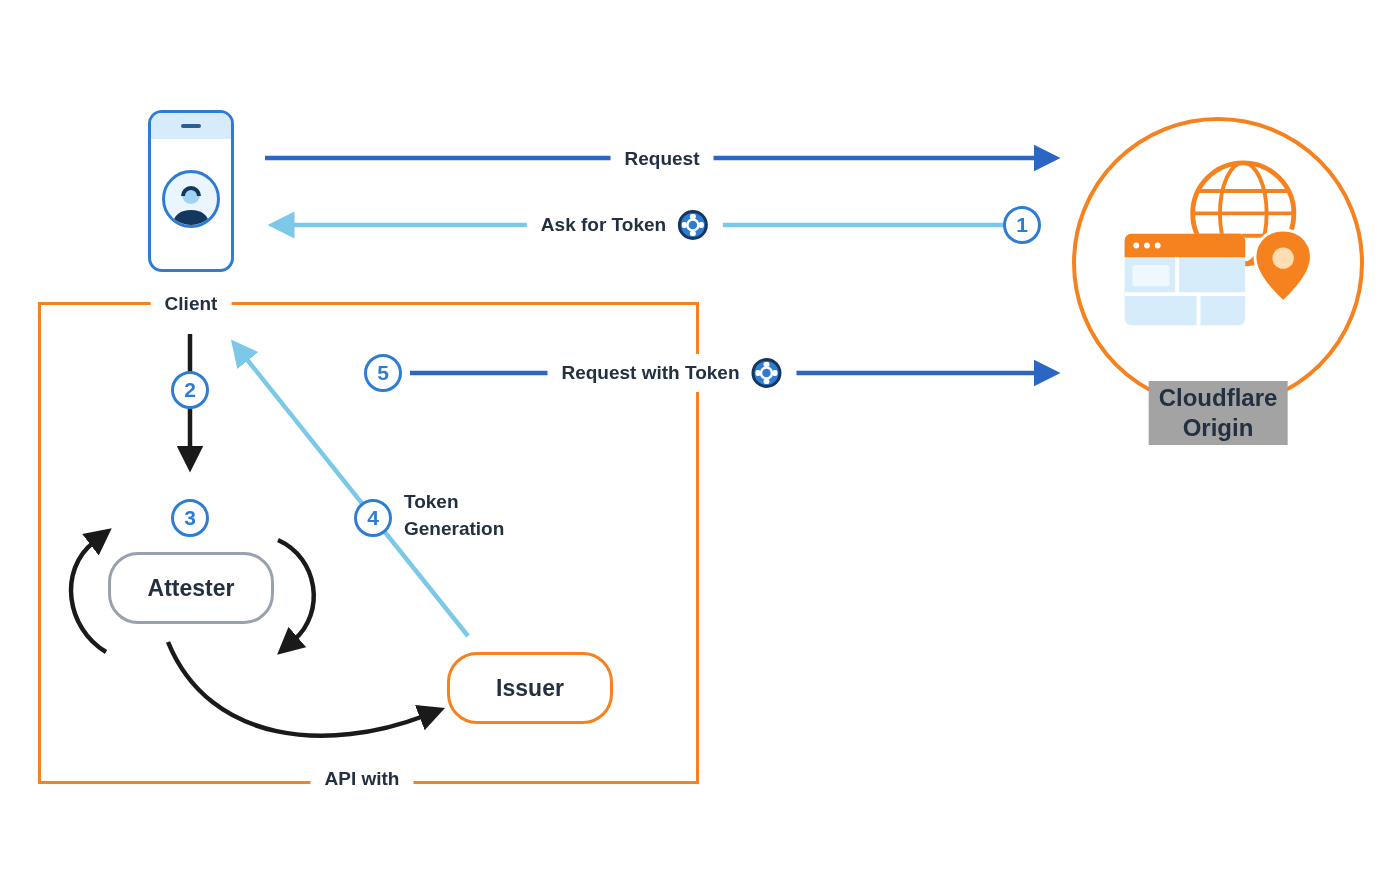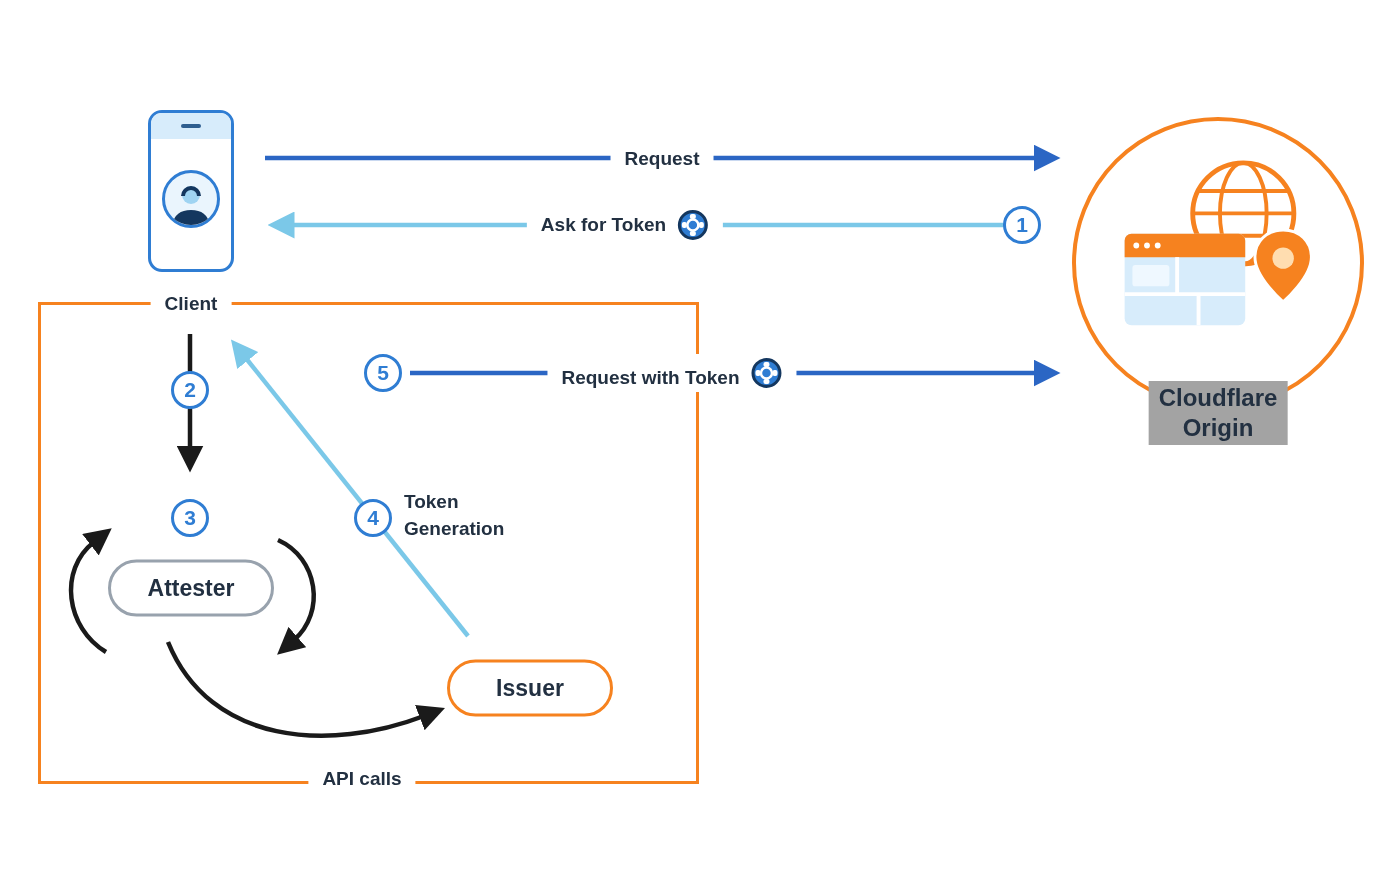--- a/index.html
+++ b/index.html
@@ -19,21 +19,21 @@
     position:absolute;left:38px;top:302px;width:655px;height:476px;
     border:3px solid #F6821F;z-index:1;
   }
   .badge{
     position:absolute;width:38px;height:38px;border-radius:50%;
     border:3px solid #2F7DD3;background:#ffffff;color:#2F7DD3;
     font-weight:bold;font-size:21px;display:flex;align-items:center;justify-content:center;
     z-index:6;box-sizing:border-box;
   }
   .pill{
-    position:absolute;width:166px;height:57px;border-radius:30px;background:#ffffff;
+    position:absolute;width:166px;height:72px;border-radius:30px;background:#ffffff;
     display:flex;align-items:center;justify-content:center;font-weight:bold;font-size:23px;
     color:#223041;z-index:4;box-sizing:border-box;
   }
   .pill.attester{border:3px solid #98A2AD;}
   .pill.issuer{border:3px solid #F6821F;}
   .origin-circle{
     position:absolute;left:1072px;top:117px;width:292px;height:292px;border-radius:50%;
     border:4px solid #F6821F;background:#ffffff;z-index:1;box-sizing:border-box;
   }
   .origin-label{
@@ -147,41 +147,41 @@
       <circle cx="16" cy="16" r="5.5" fill="none" stroke="#ffffff" stroke-width="2.5"></circle>
       <g fill="#ffffff">
         <rect x="13" y="5" width="6" height="5" rx="2"></rect>
         <rect x="13" y="22" width="6" height="5" rx="2"></rect>
         <rect x="5" y="13" width="5" height="6" rx="2"></rect>
         <rect x="22" y="13" width="5" height="6" rx="2"></rect>
       </g>
     </svg>
   </div>
 
-  <div class="label center on-line" style="left:672px;top:373px;align-items:flex-end;">
+  <div class="label center on-line" style="left:672px;top:373px;">
     <span>Request with Token</span>
     <svg class="token" viewBox="0 0 32 32">
       <circle cx="16" cy="16" r="13.5" fill="#2F7DD3" stroke="#14375F" stroke-width="3"></circle>
       <circle cx="16" cy="16" r="5.5" fill="none" stroke="#ffffff" stroke-width="2.5"></circle>
       <g fill="#ffffff">
         <rect x="13" y="5" width="6" height="5" rx="2"></rect>
         <rect x="13" y="22" width="6" height="5" rx="2"></rect>
         <rect x="5" y="13" width="5" height="6" rx="2"></rect>
         <rect x="22" y="13" width="5" height="6" rx="2"></rect>
       </g>
     </svg>
   </div>
 
   <div class="label two-line" style="left:404px;top:488px;">
     <div>Token</div>
     <div>Generation</div>
   </div>
 
   <div class="label center on-line" style="left:362px;top:779px;">
-    <span>API calls</span>
+    <span>API with</span>
   </div>
 
   <div class="badge center" style="left:1022px;top:225px;">1</div>
   <div class="badge center" style="left:190px;top:390px;">2</div>
   <div class="badge center" style="left:190px;top:518px;">3</div>
   <div class="badge center" style="left:373px;top:518px;">4</div>
   <div class="badge center" style="left:383px;top:373px;">5</div>
 
   <div class="pill attester center" style="left:191px;top:588px;">
     <span>Attester</span>

